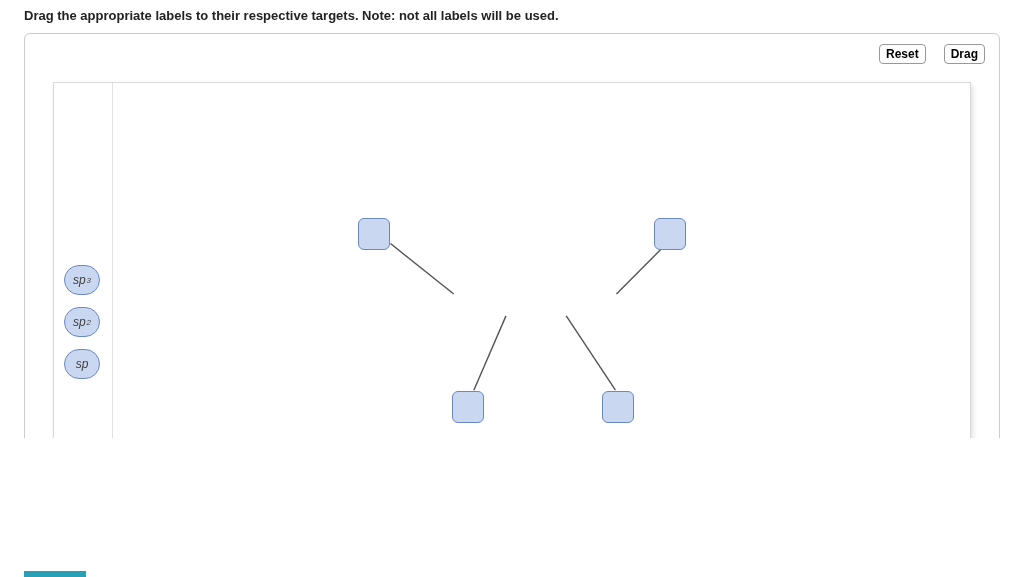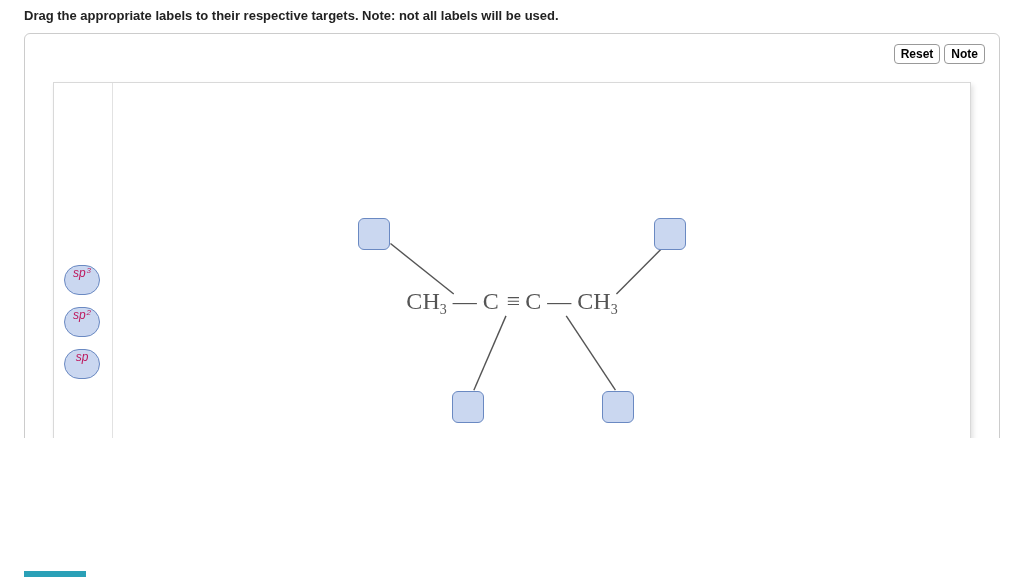--- a/index.html
+++ b/index.html
@@ -1,67 +1,58 @@
 <!DOCTYPE html>
 <html><head>
 <meta charset="utf-8">
 <style>
   html,body{margin:0;padding:0;font-family:Arial,Helvetica,sans-serif;background:#fff;color:#222}
   .page{width:1024px;height:438px;box-sizing:border-box;padding:8px 24px 0 24px}
   .instr{font-size:13px;font-weight:bold;margin:0 0 10px 0}
   .panel{position:relative;height:520px;border:1px solid #ccc;border-radius:6px;background:#fff;box-sizing:border-box}
-  .top-btns{position:absolute;top:10px;right:14px;display:flex;gap:4px}
+  .top-btns{position:absolute;top:10px;right:14px;display:flex;gap:18px}
   .btnlike{background:#fff;border:1px solid #999;border-radius:4px;font-size:12px;font-weight:bold;padding:2px 6px;cursor:pointer}
   .canvas{position:absolute;top:48px;left:28px;right:28px;bottom:28px;border:1px solid #d9d9d9;background:#fff;box-shadow:2px 3px 5px rgba(0,0,0,.12)}
   .palette-sep{position:absolute;top:0;bottom:0;left:58px;width:1px;background:#e2e2e2}
-  .label-chip{position:absolute;left:10px;width:34px;height:28px;border:1px solid #6a89c2;border-radius:15px;background:#cad7f0;display:flex;align-items:flex-start;justify-content:center;font-style:italic;font-size:12px;color:#be185d;cursor:grab}
+  .label-chip{position:absolute;left:10px;width:34px;height:28px;border:1px solid #6a89c2;border-radius:15px;background:#cad7f0;display:flex;align-items:center;justify-content:center;font-style:italic;font-size:12px;color:#404040;cursor:grab}
   .label-chip sup{font-size:8px;margin-left:1px}
   .drop{position:absolute;width:30px;height:30px;border:1.5px solid #6a89c2;border-radius:6px;background:#cad7f0}
   .formula{position:absolute;left:50%;top:50%;transform:translate(-50%,-50%);font-family:"Times New Roman",serif;font-size:24px;color:#555;white-space:nowrap}
   .formula sub{font-size:14px}
   .triple{letter-spacing:-3px;margin:0 2px}
   svg.leaders{position:absolute;inset:0;width:100%;height:100%;pointer-events:none}
   .below-chip{position:absolute;left:24px;bottom:-6px;width:62px;height:12px;background:#2aa0b7}
 </style>
 </head>
 <body>
 
 <div class="page">
   <p class="instr">Drag the appropriate labels to their respective targets. Note: not all labels will be used.</p>
 
   <div class="panel">
     <div class="top-btns">
       <button class="btnlike">Reset</button>
-      <button class="btnlike">Note</button>
+      <button class="btnlike">Drag</button>
     </div>
 
     <div class="canvas">
       <div class="palette-sep"></div>
 
       <div class="label-chip" style="top:182px">
         <span>sp</span>
           <sup>3</sup>
       </div>
       <div class="label-chip" style="top:224px">
         <span>sp</span>
           <sup>2</sup>
       </div>
       <div class="label-chip" style="top:266px">
         <span>sp</span>
       </div>
 
-      <div class="formula">
-        <span>CH</span><sub>3</sub>
-        <span>—</span>
-        <span>C</span>
-        <span class="triple">≡</span>
-        <span>C</span>
-        <span>—</span>
-        <span>CH</span><sub>3</sub>
-      </div>
 
       <svg class="leaders" viewBox="0 0 912 444" preserveAspectRatio="none">
         <line x1="335" y1="162" x2="398" y2="213" stroke="#555" stroke-width="1.4"></line>
         <line x1="610" y1="162" x2="560" y2="213" stroke="#555" stroke-width="1.4"></line>
         <line x1="418" y1="310" x2="450" y2="235" stroke="#555" stroke-width="1.4"></line>
         <line x1="559" y1="310" x2="510" y2="235" stroke="#555" stroke-width="1.4"></line>
       </svg>
 
       <div class="drop" style="left:304px;top:135px"></div>
       <div class="drop" style="left:600px;top:135px"></div>

